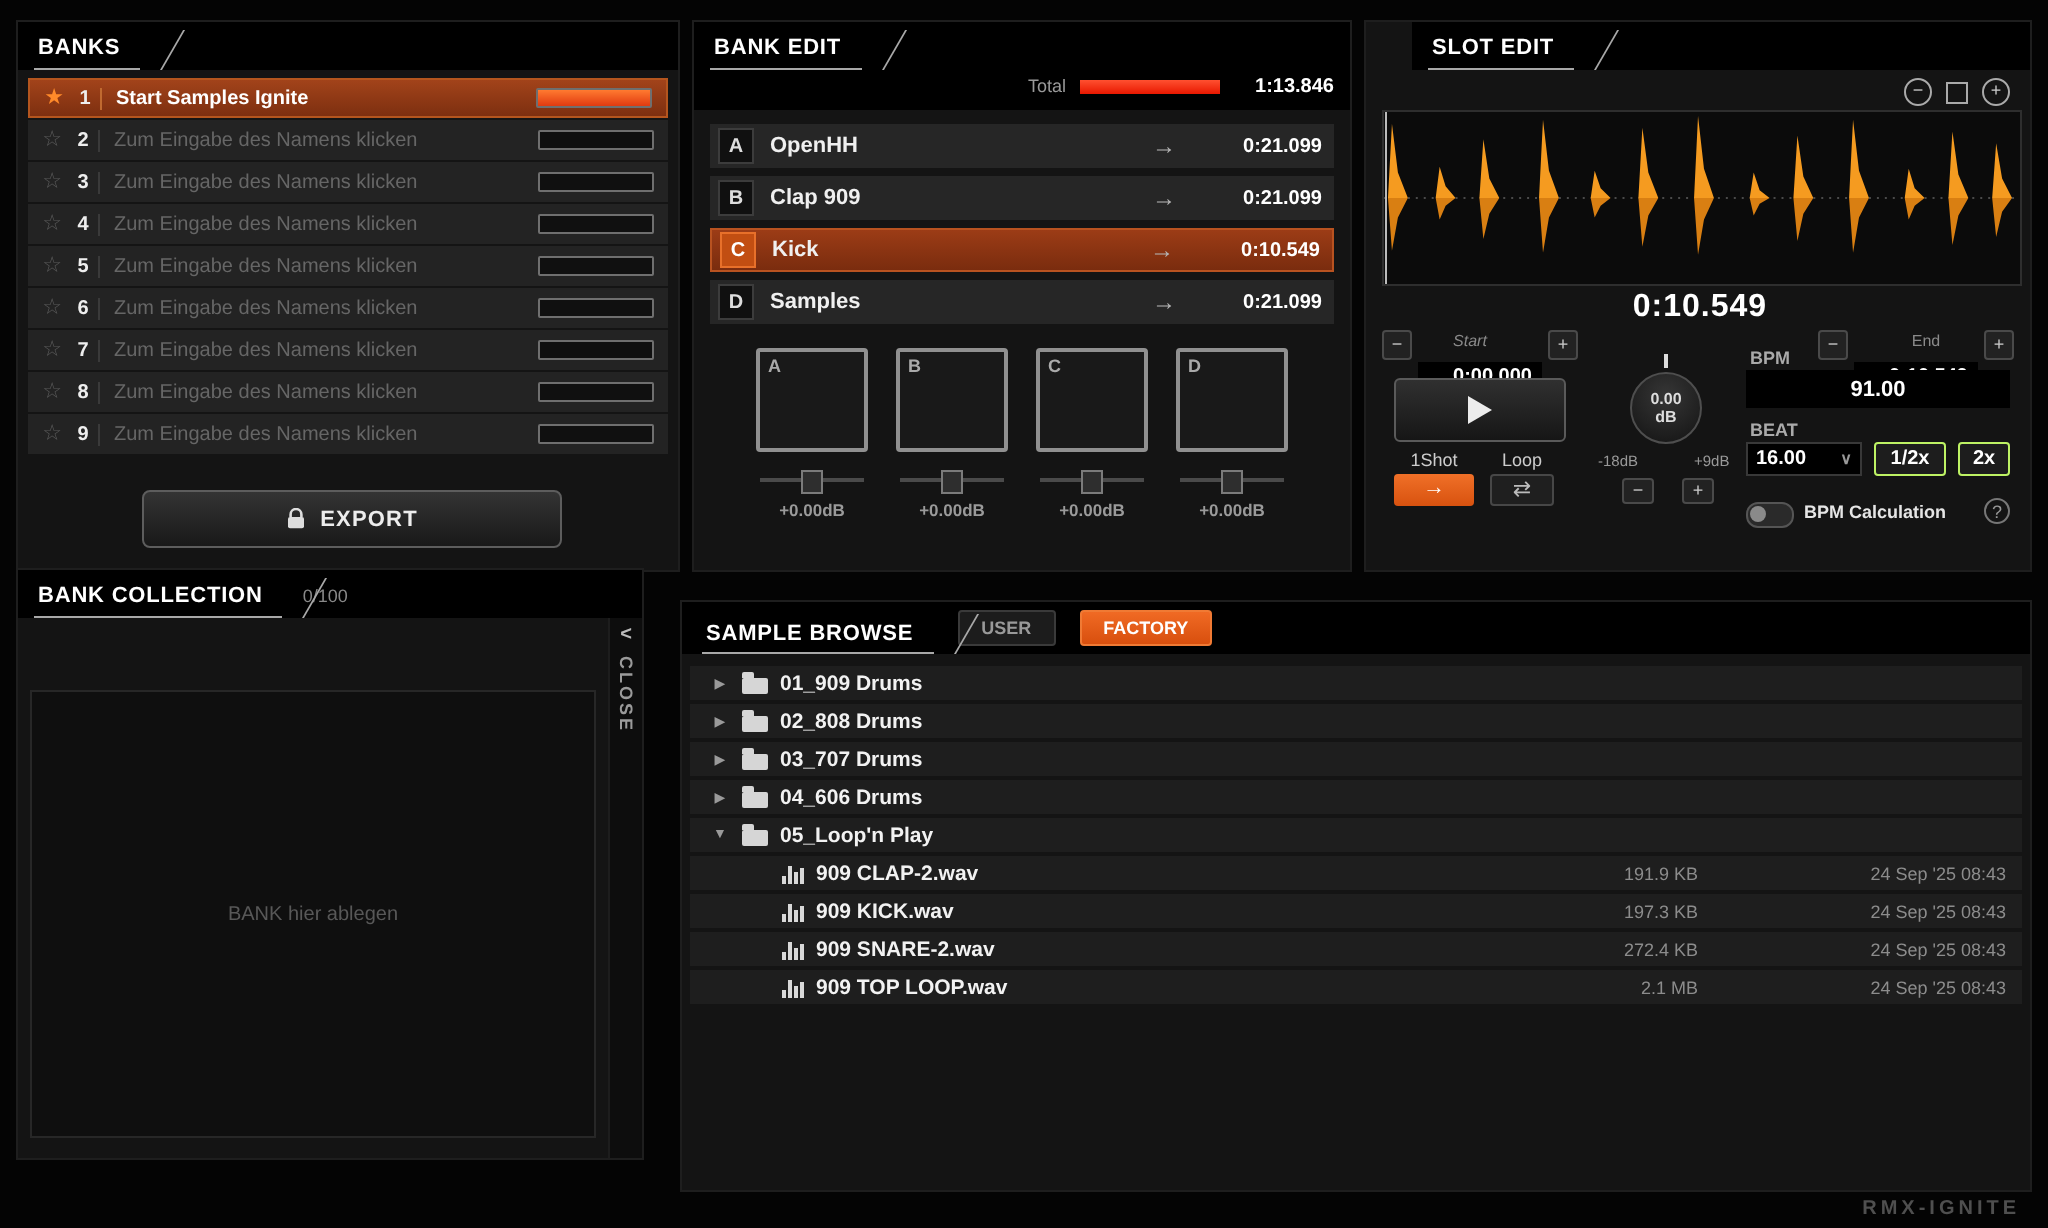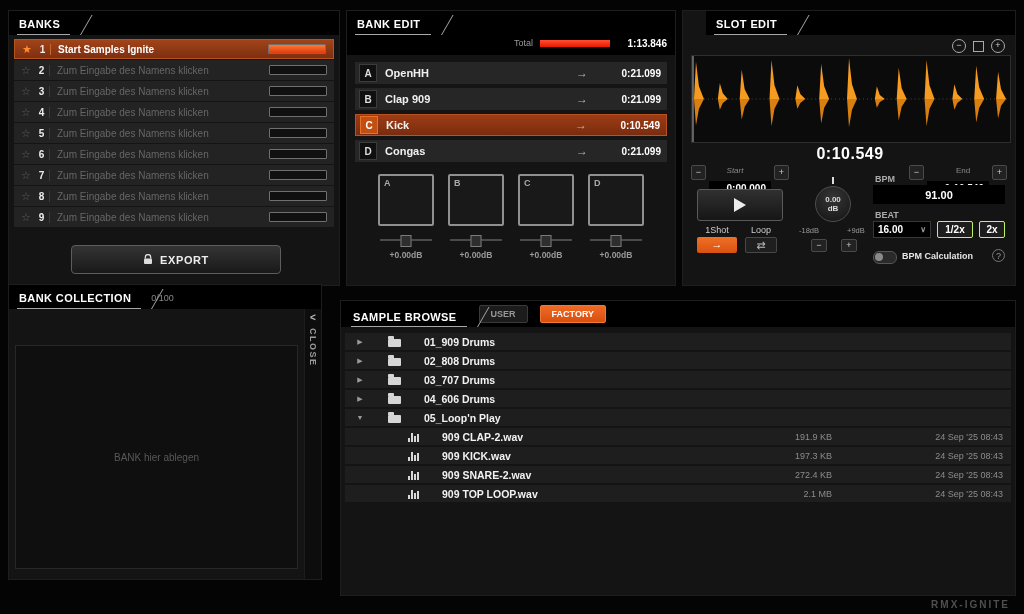--- a/index.html
+++ b/index.html
@@ -107,21 +107,21 @@
   .dropzone{position:absolute;left:6px;top:32px;right:23px;bottom:10px;background:#0f0f0f;border:1px solid #272727;
             display:flex;align-items:center;justify-content:center;margin-top:28px;}
   .dropzone span{color:#585858;font-size:10px;}
   
   .browse-head{height:26px;background:#000;display:flex;align-items:center;gap:12px;padding:0 10px;}
   .browse-head .ptab{padding-bottom:4px;align-self:flex-end;}
   .btab{font-size:9px;font-weight:bold;padding:3px 11px;border-radius:2px;cursor:pointer;}
   .btab.user{background:#1c1c1c;border:1px solid #3a3a3a;color:#999;}
   .btab.factory{background:linear-gradient(180deg,#f06a24,#d84f0e);border:1px solid #f07a34;color:#fff;}
   .tree{padding:6px 4px;display:flex;flex-direction:column;gap:2px;}
-  .trow{height:17px;background:#1e1e1e;display:flex;align-items:center;gap:23px;padding:0 8px 0 6px;font-size:10.5px;}
+  .trow{height:17px;background:#1e1e1e;display:flex;align-items:center;gap:6px;padding:0 8px 0 6px;font-size:10.5px;}
   .tri{width:10px;color:#9a9a9a;font-size:7px;text-align:center;margin-left:4px;flex:none;}
   .folder-icon{position:relative;width:13px;height:8px;background:#d6d6d6;border-radius:1px;margin-top:3px;flex:none;}
   .folder-icon::before{content:"";position:absolute;top:-3px;left:0;width:6px;height:3px;background:#d6d6d6;border-radius:1px 1px 0 0;}
   .tname{font-weight:bold;color:#f2f2f2;flex:1;white-space:nowrap;overflow:hidden;}
   .findent{width:34px;flex:none;}
   .wicon{display:flex;align-items:flex-end;gap:1px;height:10px;flex:none;}
   .wicon i{width:2px;background:#d8d8d8;}
   .wicon i:nth-child(1){height:4px;} .wicon i:nth-child(2){height:9px;}
   .wicon i:nth-child(3){height:6px;} .wicon i:nth-child(4){height:8px;}
   .fsize{color:#8c8c8c;font-size:9px;width:72px;text-align:right;margin-right:52px;flex:none;}
@@ -249,21 +249,21 @@
         <span class="slot-time">0:21.099</span>
       </div>
       <div class="slot-row selected">
         <span class="slot-key">C</span>
         <span class="slot-name">Kick</span>
         <span class="slot-arrow">→</span>
         <span class="slot-time">0:10.549</span>
       </div>
       <div class="slot-row">
         <span class="slot-key">D</span>
-        <span class="slot-name">Congas</span>
+        <span class="slot-name">Samples</span>
         <span class="slot-arrow">→</span>
         <span class="slot-time">0:21.099</span>
       </div>
     </div>
     <div class="pads">
       <div class="pad-col">
         <div class="pad">
           <span class="pad-key">A</span>
         </div>
         <div class="pad-slider">

